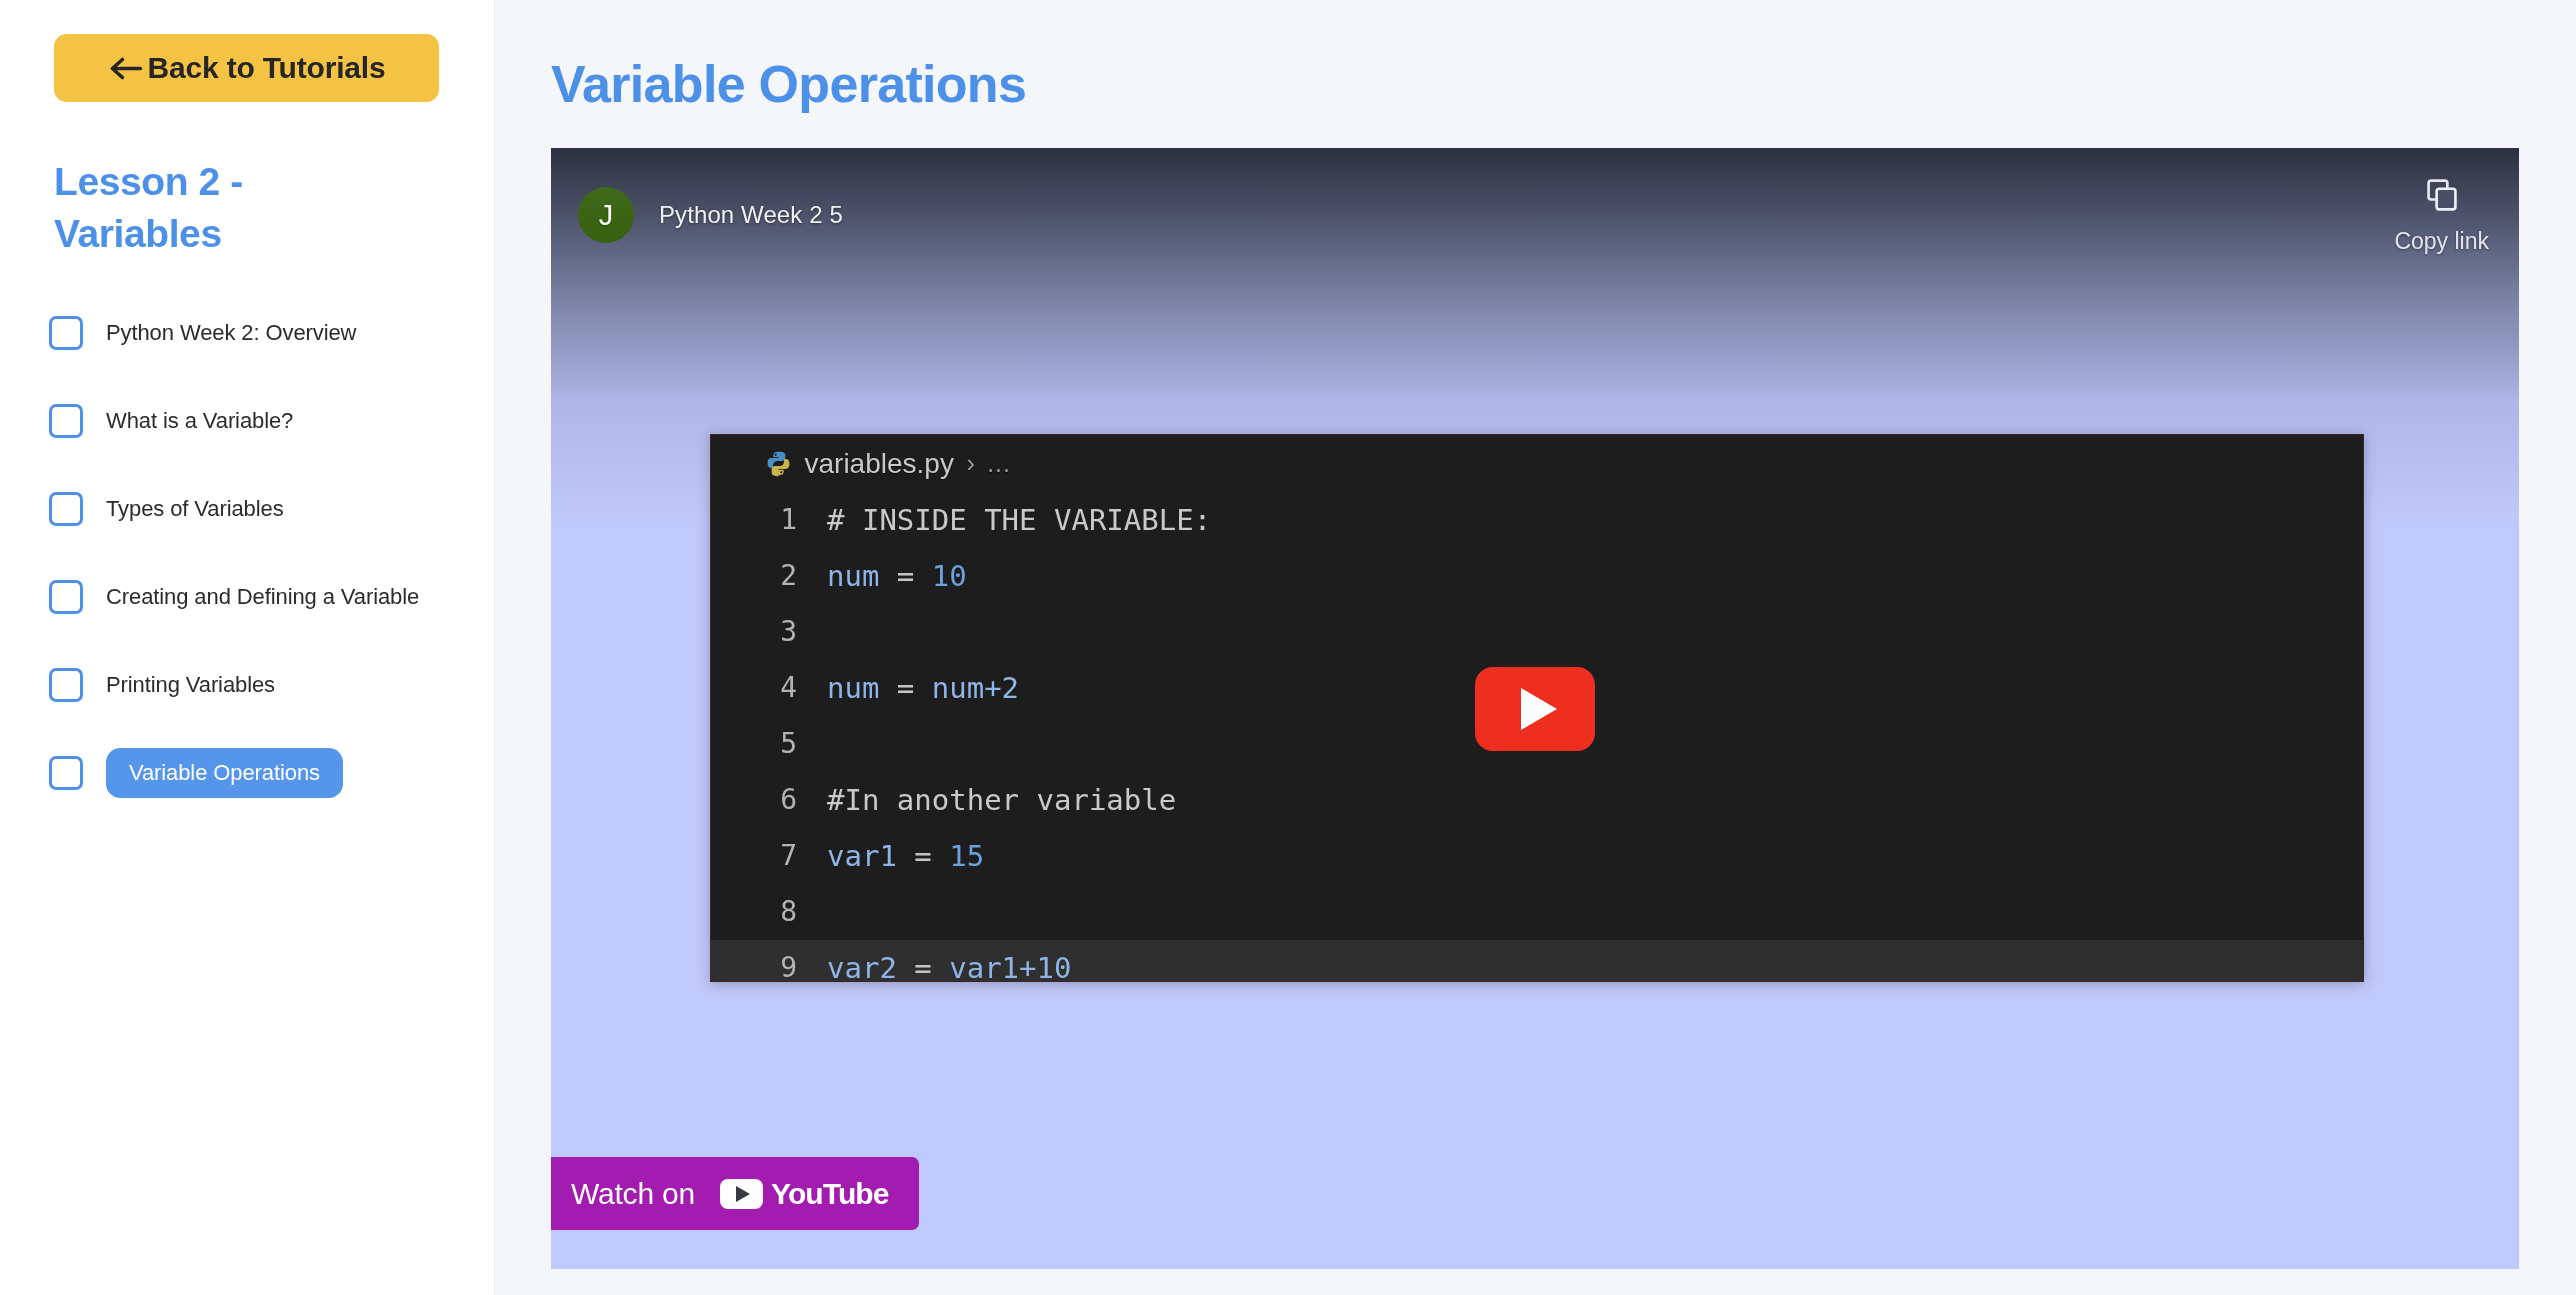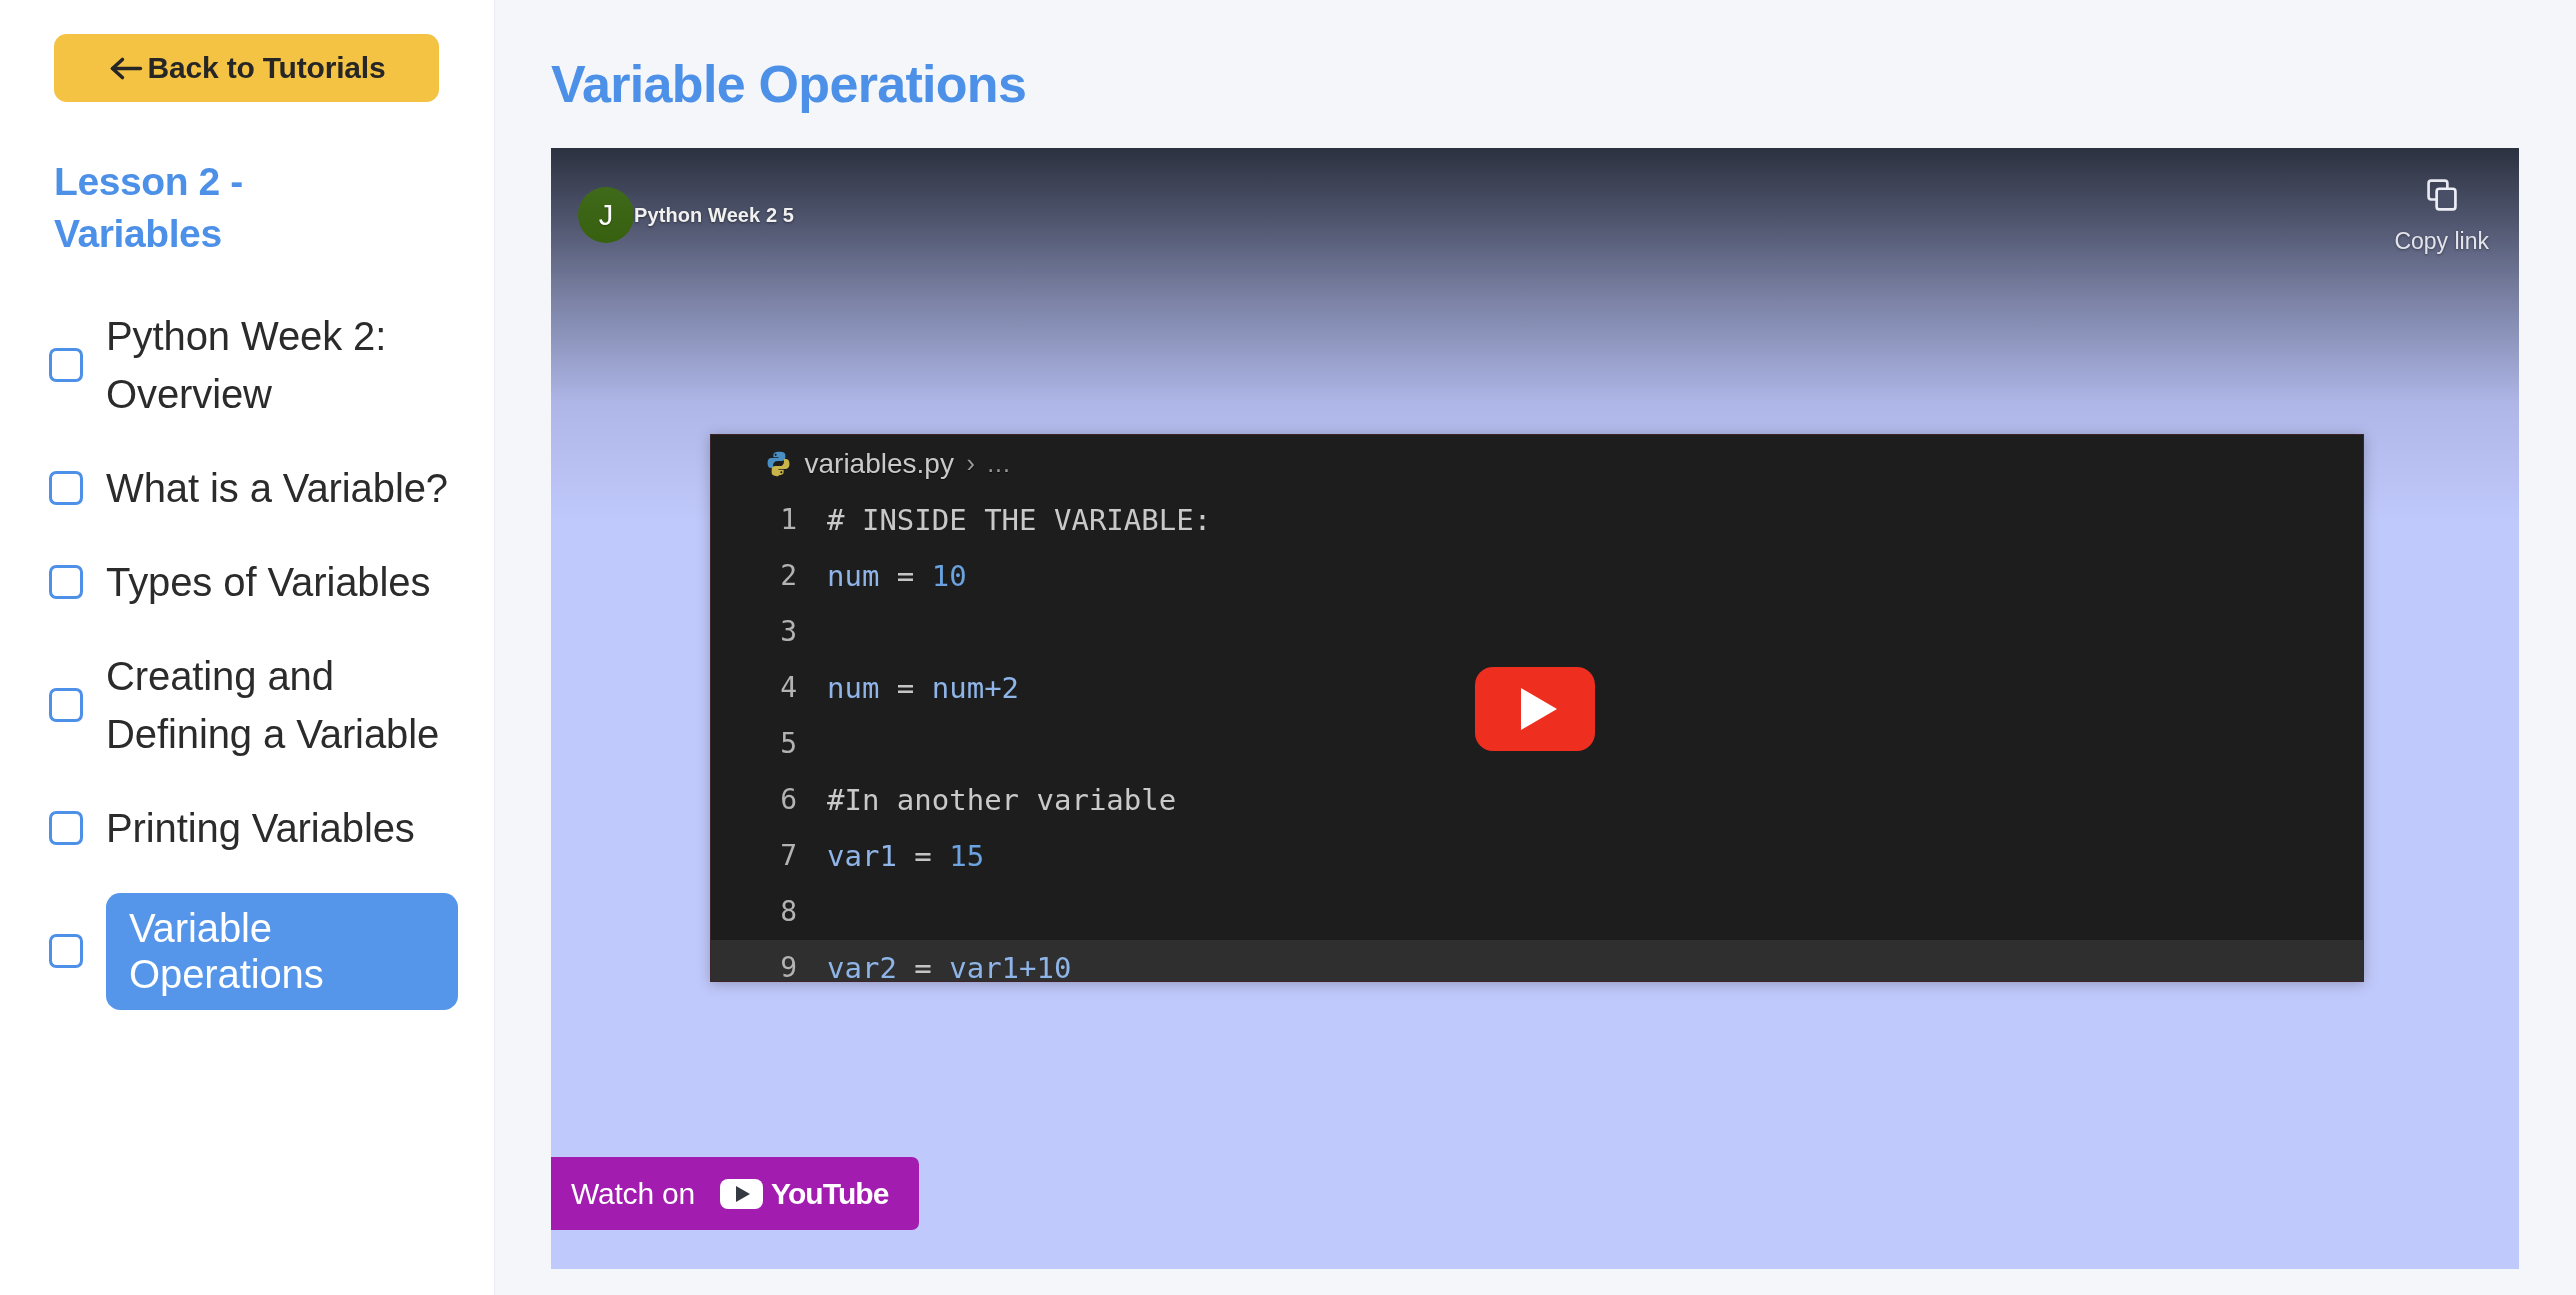--- a/index.html
+++ b/index.html
@@ -53,21 +53,21 @@
     cursor:pointer;
   }
   .cb {
     flex:0 0 auto;
     width:34px; height:34px;
     border:3.6px solid #4d90e8;
     border-radius:7.2px;
     background:#fff;
   }
   .toc-label {
-    font-size:40px; line-height:1.45;
+    font-size:22px; line-height:1.45;
     color:#2b2b2b;
     letter-spacing:-0.1px;
   }
   .toc-item.active .toc-label {
     background:#5596ea;
     color:#ffffff;
     border-radius:14.3px;
     padding:12.5px 23px;
     display:inline-block;
     line-height:1.15;
@@ -114,21 +114,22 @@
   #avatar {
     width:56px; height:56px; border-radius:50%;
     background:#3d6618;
     background:linear-gradient(#3f6a19,#37600f);
     color:#fff; font-size:29px; font-weight:500;
     display:flex; align-items:center; justify-content:center;
     flex:0 0 56px;
     text-shadow:0 0.9px 1.8px rgba(0,0,0,.3);
   }
   #video-title {
-    color:#f1f1f1; font-size:20px; font-weight:700;
+    margin-left:25px;
+    color:#f1f1f1; font-size:24px; font-weight:400;
     text-shadow:0 0.9px 2.7px rgba(0,0,0,.45);
     letter-spacing:0.1px;
   }
   #copy-link {
     margin-left:auto;
     display:flex; flex-direction:column; align-items:center;
     gap:16px; cursor:pointer;
     padding-top:3.6px;
   }
   #copy-link .cl-label {

